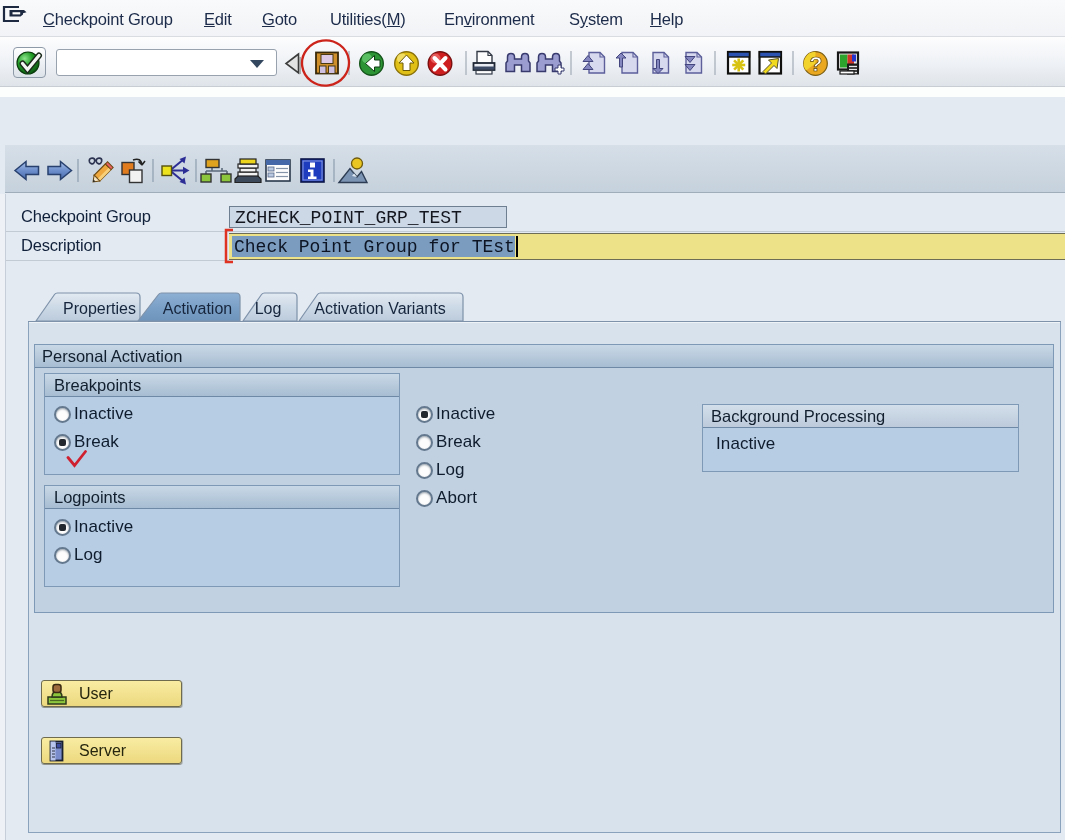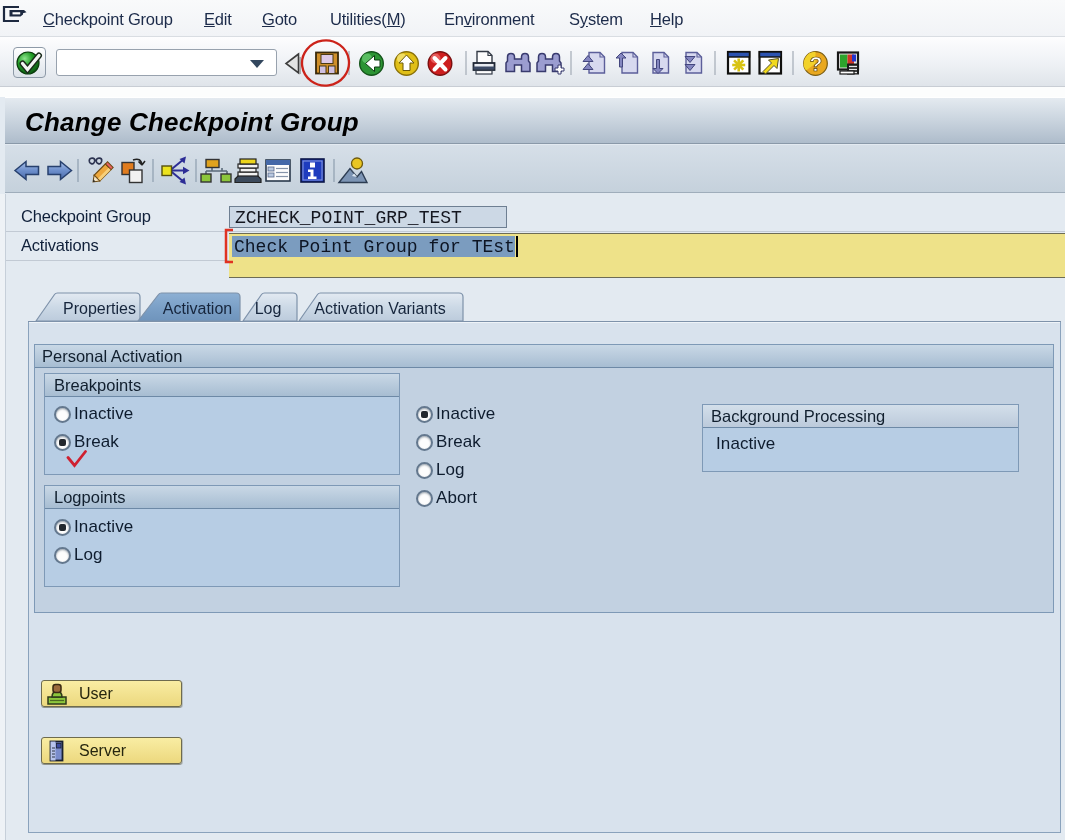--- a/index.html
+++ b/index.html
@@ -41,21 +41,21 @@
   #leftline { left:5px; top:194px; width:1px; height:646px; background:#c6cfd9; }
   #leftstrip { left:0; top:194px; width:5px; height:646px; background:#eef2f6; }
 
   .flabel { position:absolute; font-size:16.5px; color:#10203a; letter-spacing:-0.2px; }
   .gridline { position:absolute; height:1px; background:#c2cad4; }
 
   #field1 { left:229px; top:206px; width:278px; height:22px; background:#ccd8e5;
     border:1px solid #6e7f92; }
   #field1 span { position:absolute; left:5px; top:1px; font-family:"Liberation Mono",monospace;
     font-size:18px; color:#14161f; }
-  #field2 { left:229px; top:233px; width:836px; height:45px; background:#eee289;
+  #field2 { left:229px; top:233px; width:836px; height:27px; background:#eee289;
     border-top:1px solid #6d6c55; border-bottom:1px solid #6d6c55; }
   #sel2 { position:absolute; left:3px; top:2px; background:#7b9cbf; height:21px;
     font-family:"Liberation Mono",monospace; font-size:18px; color:#0d1524; padding:1px 0 0 2px;}
   #cursor2 { position:absolute; left:287px; top:2px; width:2px; height:21px; background:#000; }
 
   
   .redmark { position:absolute; }
   #tabline { left:28px; top:321px; width:1033px; height:1px; background:#7e92aa; }
 
   
@@ -225,23 +225,20 @@
           <line x1="849" y1="35.5" x2="857" y2="35.5"></line>
         </g>
         <rect x="840" y="34" width="14" height="3" fill="#ffffff" stroke="#181818" stroke-width="1.2"></rect>
       </g>
 
       <ellipse cx="325.5" cy="26" rx="23.5" ry="22.5" fill="none" stroke="#cc231a" stroke-width="2.3" transform="rotate(-8 325.5 26)"></ellipse>
     </svg>
   </div>
 
   <div class="abs" id="whitegap"></div>
-  <div class="abs" id="titlebar">
-      <span class="abs" id="titletext">Change Checkpoint Group</span>
-    </div>
 
   <div class="abs" id="apptoolbar">
     <svg class="abs" style="left:0;top:0" width="1060" height="48" viewBox="0 0 1060 48">
       <defs>
         <linearGradient id="bluarr" x1="0" y1="0" x2="0" y2="1">
           <stop offset="0" stop-color="#a8c0e8"></stop>
             <stop offset="0.5" stop-color="#6d8fcc"></stop>
             <stop offset="1" stop-color="#4a6aaa"></stop>
         </linearGradient>
       </defs>
@@ -319,21 +316,21 @@
         <circle cx="352" cy="18.5" r="5.5" fill="#eac622" stroke="#6e5a10" stroke-width="1.3"></circle>
         <path d="M334 37.5 L345 23.5 L352 32 L356.5 26.5 L362 37.5 Z" fill="#7c94b4" stroke="#2c3c52" stroke-width="1.4"></path>
         <path d="M345 23.5 L349 28.5 L347 31 L352 32 Z" fill="#dde8f4" stroke="none"></path>
       </g>
     </svg>
   </div>
 
   <div class="abs" id="leftstrip"></div>
   <div class="abs" id="leftline"></div>
   <span class="flabel" style="left:21px; top:207px">Checkpoint Group</span>
-  <span class="flabel" style="left:21px; top:236px">Activations</span>
+  <span class="flabel" style="left:21px; top:236px">Description</span>
   <div class="gridline" style="left:6px; top:231px; width:1059px"></div>
   <div class="gridline" style="left:6px; top:260px; width:223px"></div>
   <div class="abs" id="field1">
       <span>ZCHECK_POINT_GRP_TEST</span>
     </div>
   <div class="abs" id="field2">
     <div id="sel2">Check&nbsp;Point&nbsp;Group&nbsp;for&nbsp;TEst</div>
     <div id="cursor2"></div>
   </div>
 

